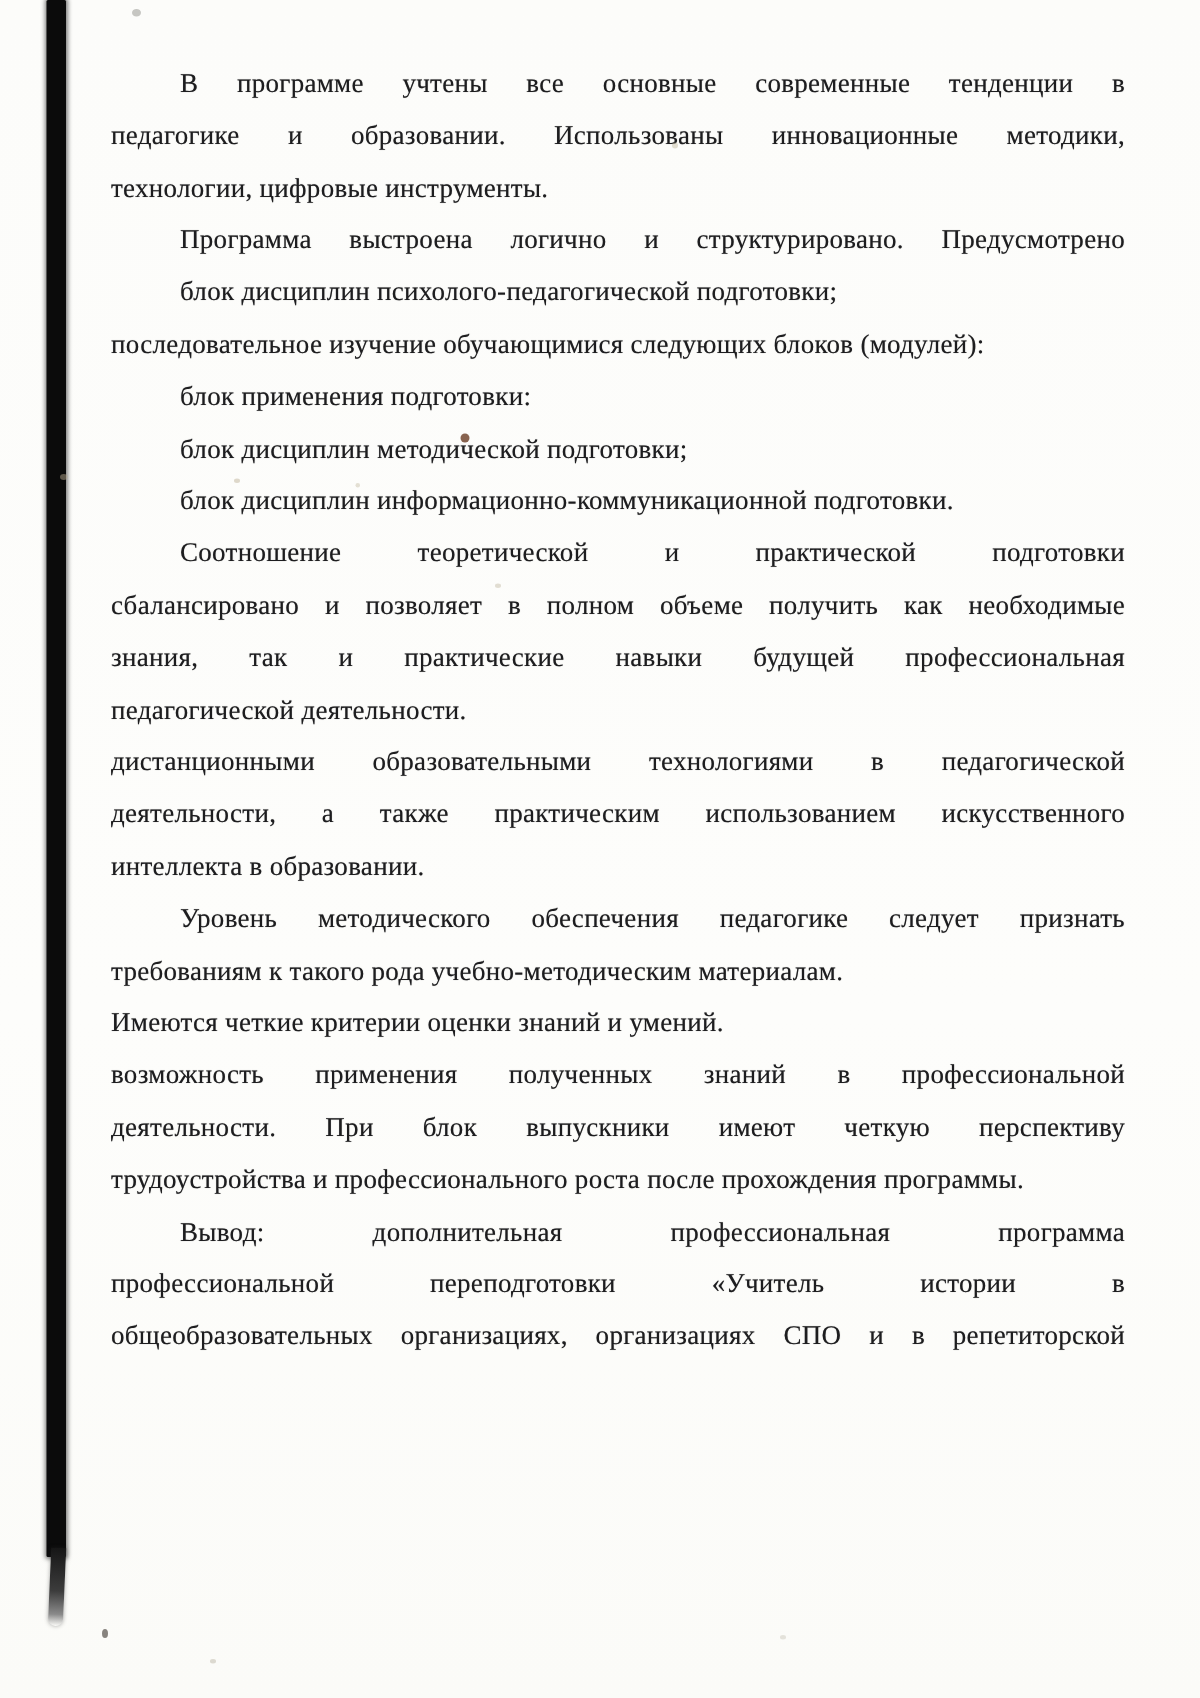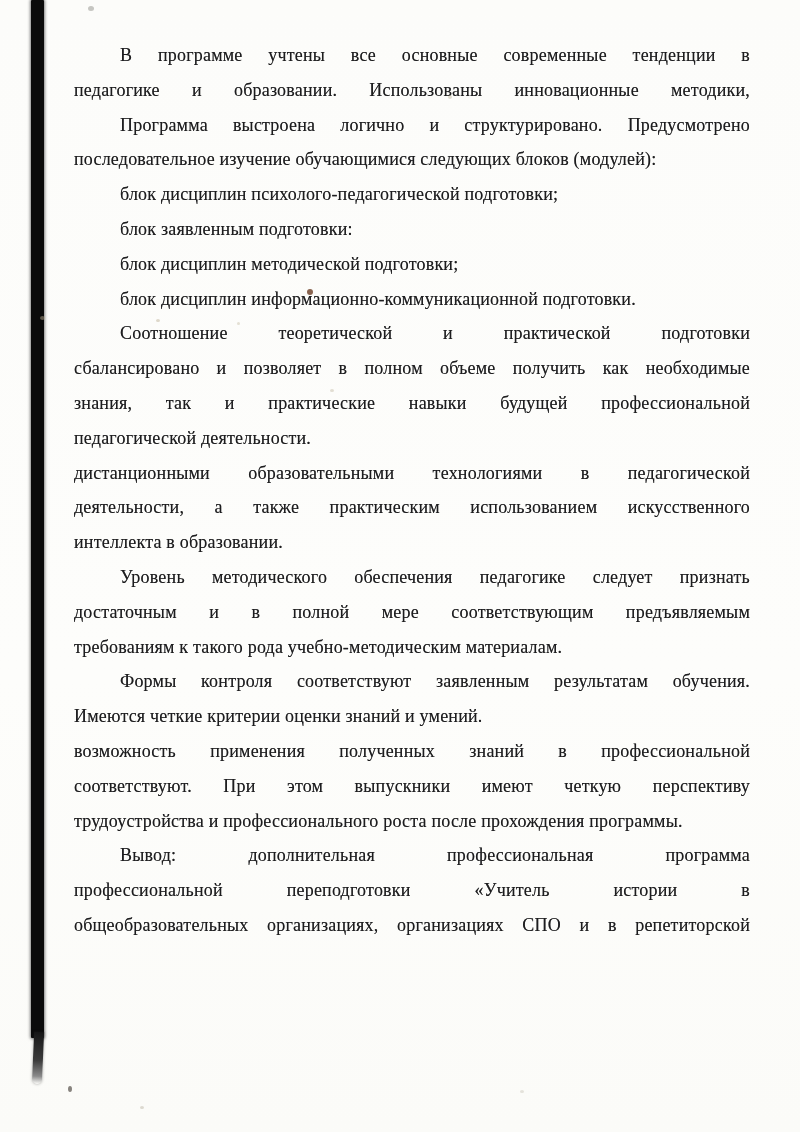--- a/index.html
+++ b/index.html
@@ -73,40 +73,39 @@
 </style>
 </head>
 <body>
 
 <div class="page">
   <div class="edge-shadow" style="background: rgb(11, 11, 11);"></div>
   <div class="edge-shadow-tail"></div>
   <div class="doc" style="color: rgb(29, 29, 31);">
       <div class="line j i">В программе учтены все основные современные тенденции в</div>
       <div class="line j">педагогике и образовании. Использованы инновационные методики,</div>
+      <div class="line">технологии, цифровые инструменты.</div>
       <div class="line j i">Программа выстроена логично и структурировано.  Предусмотрено</div>
+      <div class="line i">блок дисциплин психолого-педагогической подготовки;</div>
       <div class="line">последовательное изучение обучающимися следующих блоков (модулей):</div>
-      <div class="line i">блок дисциплин психолого-педагогической подготовки;</div>
-      <div class="line i">блок заявленным подготовки:</div>
+      <div class="line i">блок применения подготовки:</div>
       <div class="line i">блок дисциплин методической подготовки;</div>
       <div class="line i">блок дисциплин информационно-коммуникационной подготовки.</div>
       <div class="line j i">Соотношение теоретической и практической подготовки</div>
       <div class="line j">сбалансировано и позволяет в полном объеме получить как необходимые</div>
-      <div class="line j">знания, так и практические навыки будущей профессиональной</div>
+      <div class="line j">знания, так и практические навыки будущей профессиональная</div>
       <div class="line">педагогической деятельности.</div>
       <div class="line j">дистанционными образовательными технологиями в педагогической</div>
       <div class="line j">деятельности, а также практическим использованием искусственного</div>
       <div class="line">интеллекта в образовании.</div>
       <div class="line j i">Уровень методического обеспечения педагогике следует признать</div>
-      <div class="line j">достаточным и в полной мере соответствующим предъявляемым</div>
       <div class="line">требованиям к такого рода учебно-методическим материалам.</div>
-      <div class="line j i">Формы контроля соответствуют заявленным результатам обучения.</div>
       <div class="line">Имеются четкие критерии оценки знаний и умений.</div>
       <div class="line j">возможность применения полученных знаний в профессиональной</div>
-      <div class="line j">соответствуют. При этом выпускники имеют четкую перспективу</div>
+      <div class="line j">деятельности. При блок выпускники имеют четкую перспективу</div>
       <div class="line">трудоустройства и профессионального роста после прохождения программы.</div>
       <div class="line j i">Вывод: дополнительная профессиональная программа</div>
       <div class="line j">профессиональной переподготовки «Учитель истории в</div>
       <div class="line j">общеобразовательных организациях, организациях СПО и в репетиторской</div>
     </div>
 <span class="speck" style="left: 88px; top: 6px; width: 6px; height: 5px; background: rgb(144, 144, 138); opacity: 0.5;"></span>
     <span class="speck" style="left: 448px; top: 95px; width: 4px; height: 4px; background: rgb(194, 184, 158); opacity: 0.45;"></span>
     <span class="speck" style="left: 307px; top: 289px; width: 6px; height: 6px; background: rgb(123, 82, 60); opacity: 0.9;"></span>
     <span class="speck" style="left: 40px; top: 316px; width: 5px; height: 4px; background: rgb(179, 165, 140); opacity: 0.5;"></span>
     <span class="speck" style="left: 156px; top: 319px; width: 4px; height: 3px; background: rgb(192, 180, 154); opacity: 0.5;"></span>

